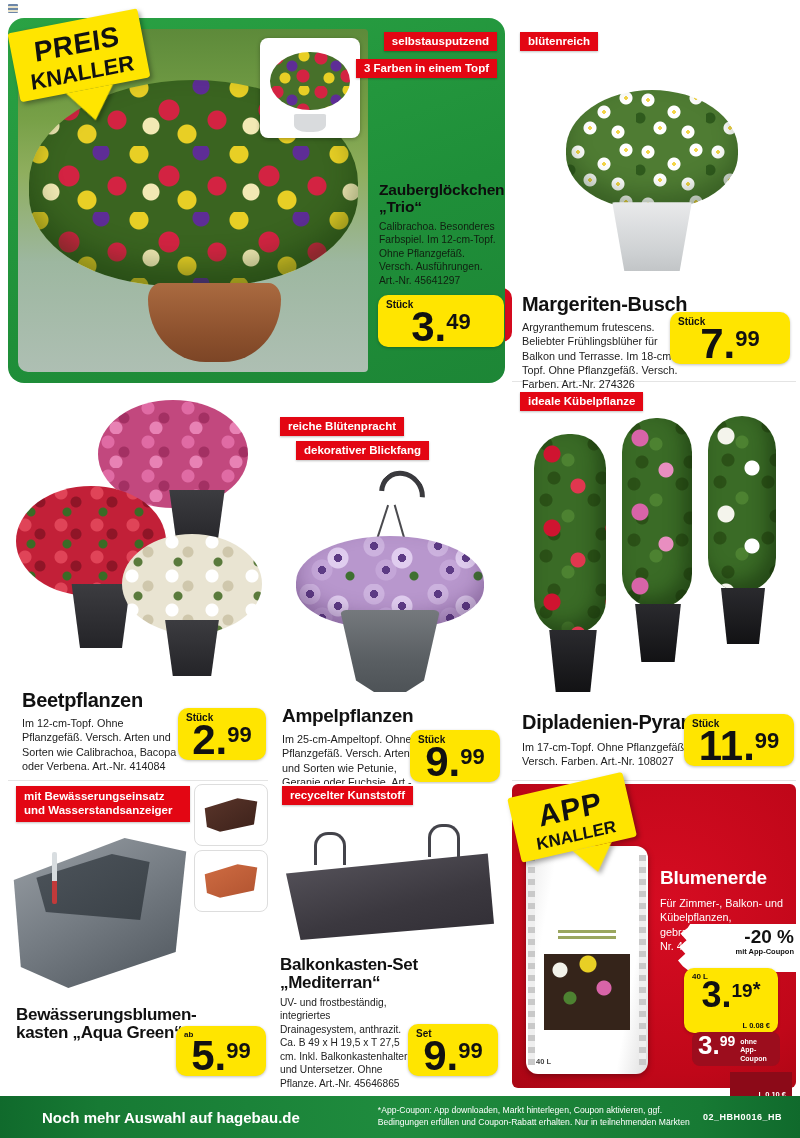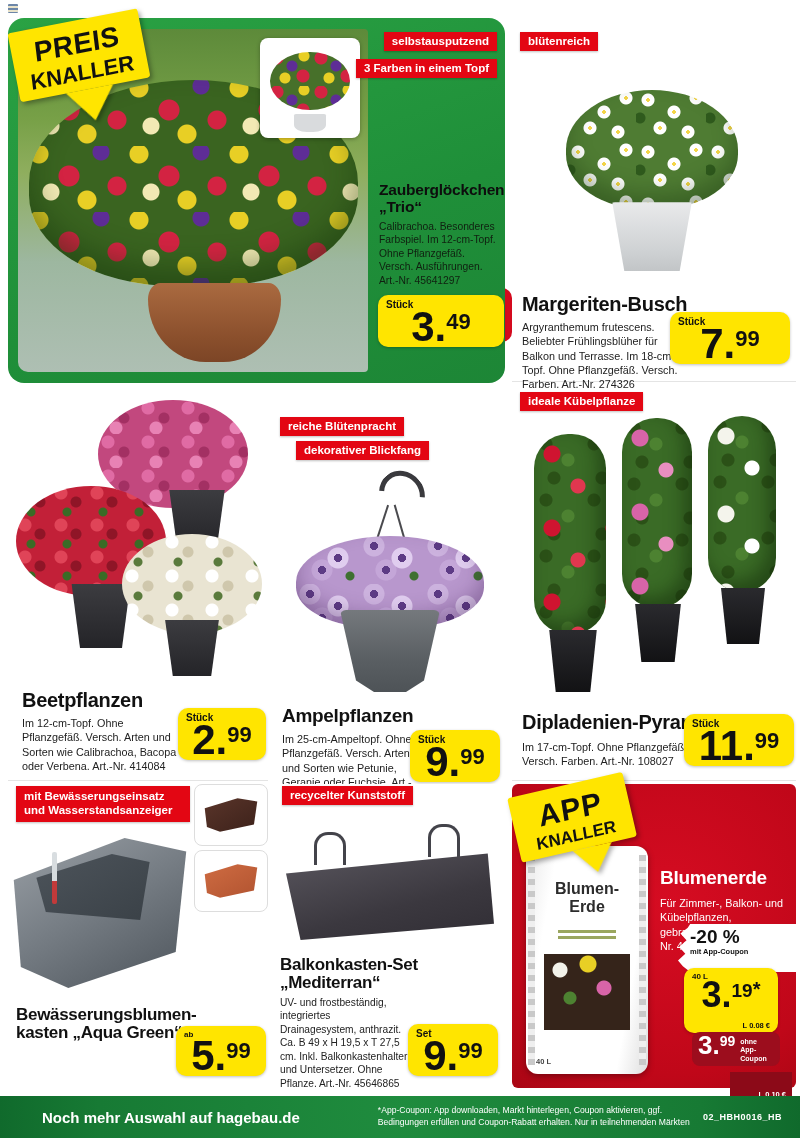--- a/index.html
+++ b/index.html
@@ -111,21 +111,21 @@
   .app-badge{left:4px;top:0px;width:118px;transform:rotate(-13deg);}
   .app-badge .ab-l1{font-size:30px;letter-spacing:1px;}
   .app-badge .ab-l2{font-size:17px;}
   .app-badge .ab-point{border-left-width:20px;border-right-width:20px;border-top-width:26px;margin-left:52px;}
   .bag{position:absolute;left:14px;top:62px;width:122px;height:228px;background:linear-gradient(100deg,#e8e8e8,#ffffff 20%,#ffffff 80%,#dedede);border-radius:12px;box-shadow:0 2px 6px rgba(0,0,0,.35);}
   .bag-strip{position:absolute;top:4%;width:7px;height:92%;background:repeating-linear-gradient(180deg,#c9c9c9 0 6px,#efefef 6px 12px);}
   .bag-title{position:absolute;left:0;right:0;top:34px;text-align:center;font-weight:bold;color:#2c2c2c;font-size:16px;line-height:1.1;}
   .bag-lines{position:absolute;left:26%;top:84px;width:48%;height:3px;background:#9aa65f;box-shadow:0 6px 0 #9aa65f;}
   .bag-photo{position:absolute;left:15%;top:108px;width:70%;height:76px;background:#35241a;background-image:radial-gradient(circle at 16px 16px,#f2f2ea 0 7px,transparent 8px),radial-gradient(circle at 44px 10px,#e8cf25 0 8px,transparent 9px),radial-gradient(circle at 60px 34px,#d864a8 0 7px,transparent 8px),radial-gradient(circle at 26px 44px,#4d8231 0 6px,transparent 7px);}
   .bag-size{position:absolute;left:10px;bottom:8px;font-size:7.5px;font-weight:bold;color:#444;}
-  .discount{position:absolute;background:#fff;clip-path:polygon(10% 0,100% 0,100% 100%,10% 100%,4% 88%,0 76%,6% 62%,1% 48%,7% 34%,2% 20%,8% 8%);text-align:left;padding:3px 6px 16px 12px;}
+  .discount{position:absolute;background:#fff;clip-path:polygon(10% 0,100% 0,100% 100%,10% 100%,4% 88%,0 76%,6% 62%,1% 48%,7% 34%,2% 20%,8% 8%);text-align:right;padding:3px 6px 16px 12px;}
   .discount .pct{font-size:19px;font-weight:bold;color:#111;line-height:1;display:block;}
   .discount .note{font-size:7.5px;font-weight:bold;color:#111;display:block;margin-top:1px;}
   .alt-price{position:absolute;background:#9c0d1d;border-radius:8px;color:#fff;padding:3px 6px;display:flex;gap:5px;align-items:flex-start;}
   .alt-price .amount{font-weight:bold;line-height:.8;white-space:nowrap;}
   .alt-price .eu{font-size:26px;}
   .alt-price .eu::after{content:".";}
   .alt-price .ct{font-size:14px;vertical-align:top;position:relative;top:1px;}
   .alt-price .note{font-size:7px;font-weight:bold;line-height:1.2;width:34px;margin-top:3px;}
   .liter-strip{position:absolute;background:#8c0a18;color:#fff;font-size:7.5px;font-weight:bold;text-align:right;padding:18px 6px;border-radius:0 0 6px 6px;}
   .pricebox .per-liter{display:block;text-align:right;font-size:7.5px;font-weight:bold;margin-top:12px;}
@@ -292,24 +292,20 @@
     <div class="arrow-badge app-badge">
       <div class="ab-box">
         <span class="ab-l1">APP</span>
         <span class="ab-l2">KNALLER</span>
       </div>
       <div class="ab-point"></div>
     </div>
     <div class="bag">
       <div class="bag-strip" style="left:2px;"></div>
       <div class="bag-strip" style="right:2px;"></div>
-      <div class="bag-title">
-        <span>Blumen-</span><br>
-        <span>Erde</span>
-      </div>
       <div class="bag-lines"></div>
       <div class="bag-photo"></div>
       <span class="bag-size">40 L</span>
     </div>
     <h2 class="ptitle" style="left:148px;top:84px;font-size:19px;color:#fff;">Blumenerde</h2>
     <p class="pdesc" style="left:148px;top:112px;width:128px;color:#fff;font-size:10.8px;">Für Zimmer-, Balkon- und Kübelpflanzen, gebrauchsfertig. 40 L. Art.-Nr. 46460322</p>
     <div class="discount" style="left:166px;top:140px;width:104px;">
       <span class="pct">-20 %</span>
       <span class="note">mit App-Coupon</span>
     </div>

